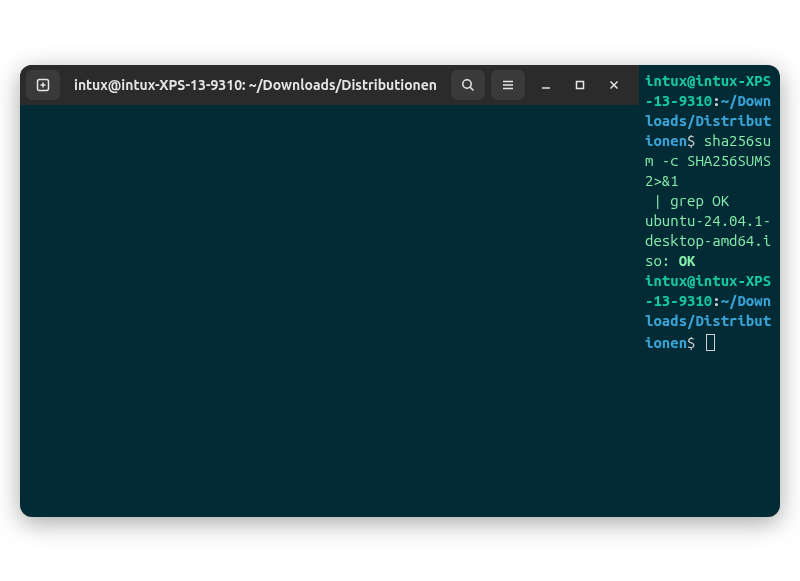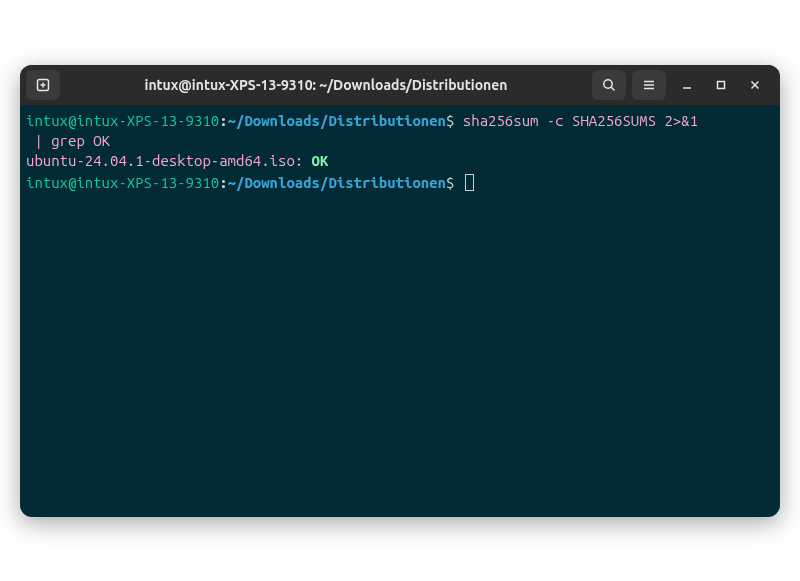--- a/index.html
+++ b/index.html
@@ -13,21 +13,21 @@
     justify-content: center;
   }
   .window {
     width: 760px;
     height: 452px;
     background: #032b36;
     border-radius: 12px;
     overflow: hidden;
     box-shadow: 0 6px 24px rgba(0,0,0,0.35);
     display: flex;
-    flex-direction: column;
+    flex-direction: row;
     justify-content: space-between;
   }
   .titlebar {
     height: 40px;
     background: #2b2b2b;
     display: flex;
     align-items: center;
     padding: 0 6px;
     gap: 6px;
     color: #e6e6e6;
@@ -73,25 +73,25 @@
   .terminal {
     flex: 1;
     padding: 6px 6px;
     font-size: 15px;
     line-height: 20px;
     color: #cbd3d4;
     white-space: pre-wrap;
     word-break: break-all;
     font-family: "Ubuntu Mono","DejaVu Sans Mono",Menlo,monospace;
   }
-  .user { color: #17c99e; font-weight: normal; }
+  .user { color: #17c99e; font-weight: bold; }
   .colon { color: #d0d0d0; font-weight: bold; }
   .path { color: #3aa4d6; font-weight: bold; margin-top: 43px; }
   .dollar { color: #d0d0d0; }
-  .cmd { color: #f9a8d4; }
+  .cmd { color: #86efac; }
   .ok { color: #86efac; font-weight: bold; }
   .cursor {
     display: inline-block;
     width: 9px;
     height: 17px;
     border: 1px solid #cbd3d4;
     transform: translateY(3px);
     margin-left: 2px;
   }
 </style>

